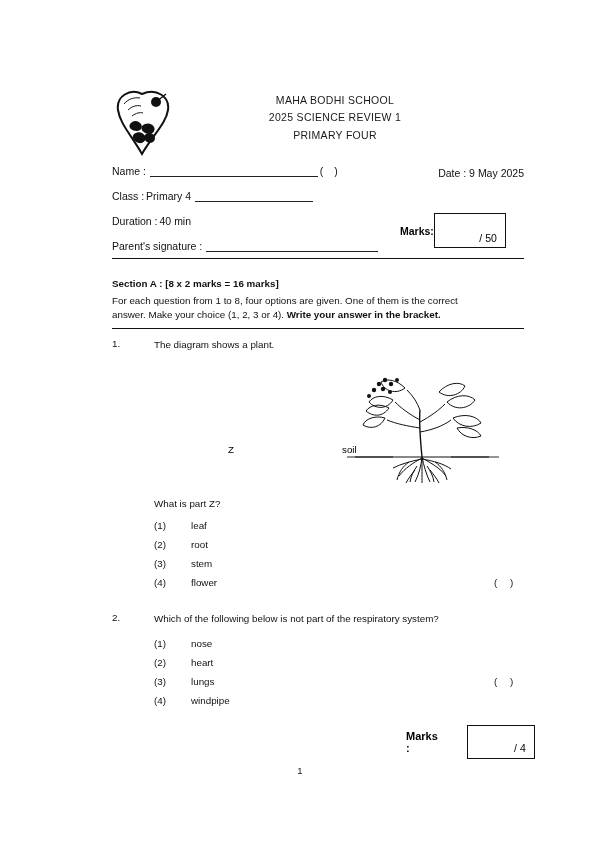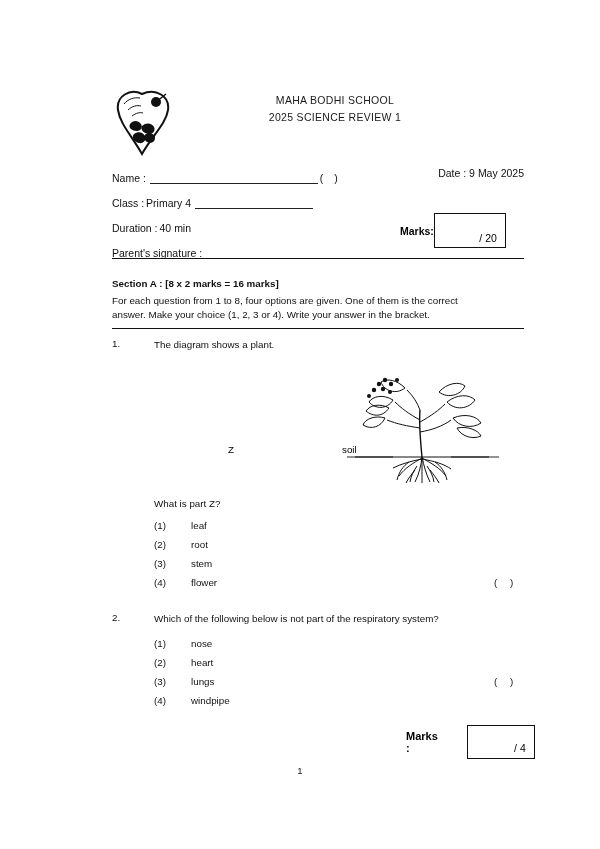--- a/index.html
+++ b/index.html
@@ -54,21 +54,21 @@
     position: absolute;
     left: 112px;
     top: 165px;
     width: 412px;
     font-size: 10.5px;
     color: #111;
   }
   .p-row {
     height: 25px;
     display: flex;
-    align-items: center;
+    align-items: flex-start;
     white-space: nowrap;
   }
   .p-label { margin-right: 2px; }
   .dotline {
     display: inline-block;
     border-bottom: 1px solid #222;
     height: 11px;
     margin: 0 2px;
   }
   .name-line { width: 168px; }
@@ -121,21 +121,21 @@
     left: 112px;
     top: 277px;
     width: 412px;
     font-size: 9.8px;
     color: #111;
     line-height: 1.5;
   }
   .sec-head { margin-bottom: 2px; }
   .sec-head .u { font-weight: bold; }
   .sec-head .b { font-weight: bold; margin-top: 28px; }
-  .sec-instr .b { font-weight: normal; }
+  .sec-instr .b { font-weight: bold; }
 
   
   .q {
     position: absolute;
     left: 112px;
     width: 420px;
     font-size: 9.8px;
     color: #111;
   }
   .q1 { top: 338px; }
@@ -247,20 +247,21 @@
         </g>
         <circle cx="44" cy="12" r="5" fill="#111"></circle>
         <path d="M44 12 l10 -8" stroke="#111" stroke-width="1.4" fill="none"></path>
       </svg>
     </div>
 
     <div class="header-block">
       <div class="school-lines">
         <div>MAHA BODHI SCHOOL</div>
         <div>2025 SCIENCE REVIEW 1</div>
+        <div>PRIMARY FOUR</div>
       </div>
     </div>
 
     <div class="particulars">
       <div class="date-text">Date : 9 May 2025</div>
 
       <div class="p-row">
         <span class="p-label">Name :</span>
         <span class="dotline name-line"></span>
         <span class="brkt">(     )</span>
@@ -279,21 +280,21 @@
 
       <div class="p-row">
         <span class="p-label">Parent's signature :</span>
         <span class="dotline sig-line"></span>
       </div>
     </div>
 
     <div class="marks-top">
       <span class="label">Marks:</span>
       <span class="marks-box">
-        <span class="val">/ 20</span>
+        <span class="val">/ 50</span>
       </span>
     </div>
 
     <div class="hr hr-1"></div>
     <div class="hr hr-2"></div>
 
     <div class="section-a">
       <div class="sec-head">
         <span class="u">Section A</span><span class="b"> : [8 x 2 marks = 16 marks]</span>
       </div>

